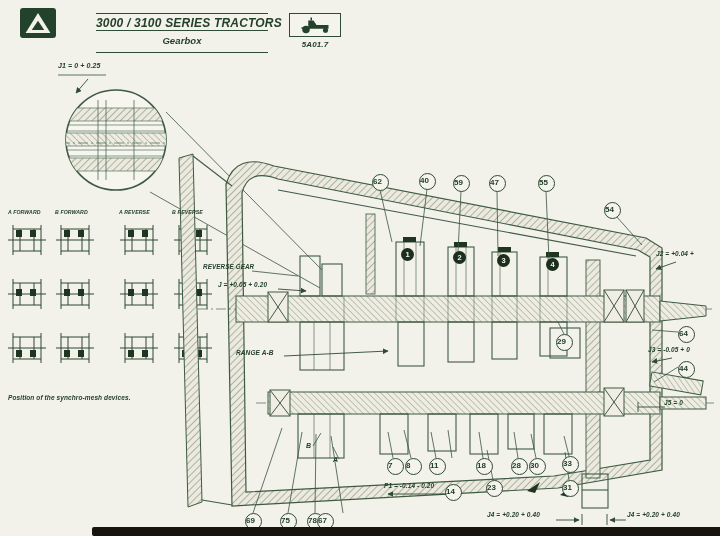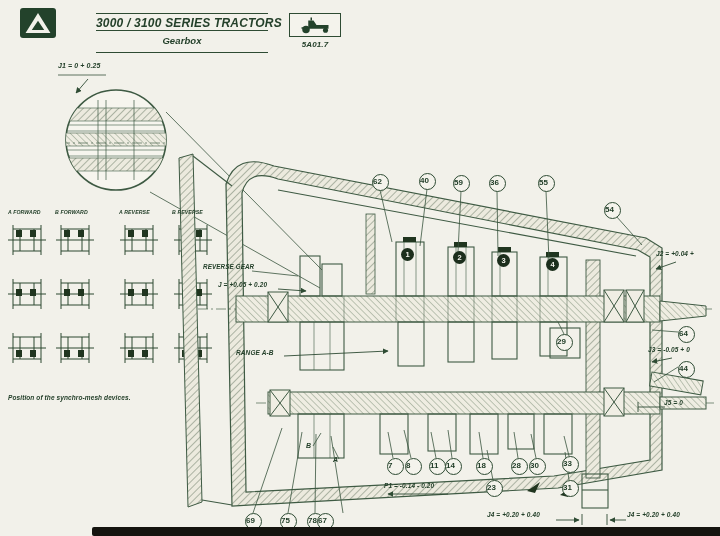--- a/index.html
+++ b/index.html
@@ -290,30 +290,30 @@
   <div class="lbl" style="left:664px;top:399px">J5 = 0</div>
   <div class="lbl" style="left:384px;top:482px">P1 = -0.14 - 0.20</div>
   <div class="lbl" style="left:487px;top:511px">J4 = +0.20 + 0.40</div>
   <div class="lbl" style="left:627px;top:511px">J4 = +0.20 + 0.40</div>
   <div class="lbl" style="left:306px;top:442px;font-size:7px">B</div>
   <div class="lbl" style="left:333px;top:456px;font-size:7px">A</div>
 
   <div class="co" style="left:372px;top:174px">62</div>
   <div class="co" style="left:419px;top:173px">40</div>
   <div class="co" style="left:453px;top:175px">59</div>
-  <div class="co" style="left:489px;top:175px">36</div>
+  <div class="co" style="left:489px;top:175px">47</div>
   <div class="co" style="left:538px;top:175px">55</div>
   <div class="co" style="left:604px;top:202px">54</div>
   <div class="co" style="left:678px;top:326px">64</div>
   <div class="co" style="left:678px;top:361px">44</div>
   <div class="co" style="left:556px;top:334px">29</div>
   <div class="co" style="left:387px;top:458px">7</div>
   <div class="co" style="left:405px;top:458px">8</div>
   <div class="co" style="left:429px;top:458px">11</div>
-  <div class="co" style="left:445px;top:458px">14</div>
+  <div class="co" style="left:445px;top:484px">14</div>
   <div class="co" style="left:476px;top:458px">18</div>
   <div class="co" style="left:486px;top:480px">23</div>
   <div class="co" style="left:511px;top:458px">28</div>
   <div class="co" style="left:529px;top:458px">30</div>
   <div class="co" style="left:562px;top:456px">33</div>
   <div class="co" style="left:562px;top:480px">31</div>
   <div class="co" style="left:245px;top:513px">69</div>
   <div class="co" style="left:280px;top:513px">75</div>
   <div class="co" style="left:307px;top:513px">78</div>
   <div class="co" style="left:317px;top:513px">67</div>

